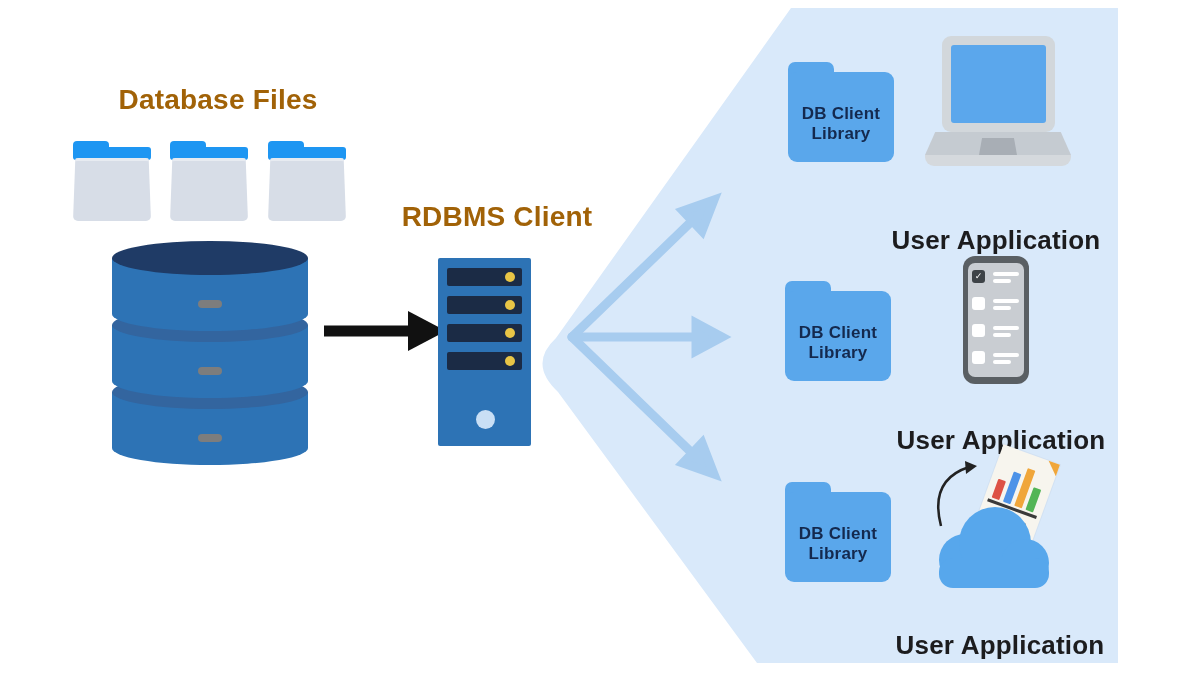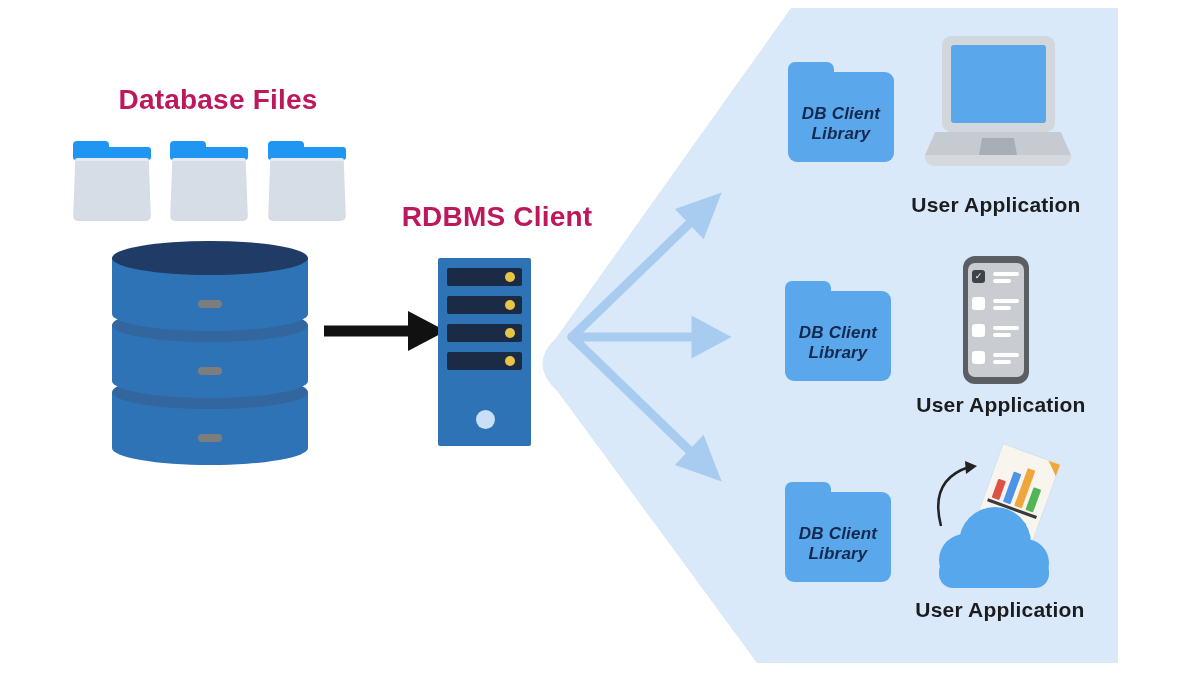--- a/index.html
+++ b/index.html
@@ -5,40 +5,40 @@
   html,body{margin:0;padding:0;background:#ffffff;}
   .stage{
     position:relative;width:1200px;height:675px;overflow:hidden;background:#ffffff;
     font-family:"Liberation Sans","DejaVu Sans",sans-serif;
   }
   .abs{position:absolute;}
   svg{display:block;}
 
   
   .heading{
-    position:absolute;font-weight:bold;font-size:28px;color:#be185d;
+    position:absolute;font-weight:bold;font-size:28px;color:#a16207;
     text-align:center;letter-spacing:.2px;white-space:nowrap;
   }
 
   
   .gfolder{position:absolute;width:78px;height:80px;}
   .gfolder .bump{position:absolute;left:0;top:0;width:36px;height:13px;background:#1e96f2;border-radius:4px 4px 0 0;}
   .gfolder .bar{position:absolute;left:0;top:6px;width:100%;height:13px;background:#1e96f2;border-radius:3px;}
   .gfolder .body{position:absolute;left:0;top:17px;width:100%;bottom:0;background:#d7dde7;border-radius:5px;
     border-top:3px solid #e7ebf1;
     -webkit-clip-path:polygon(3% 0,97% 0,100% 100%,0 100%);clip-path:polygon(3% 0,97% 0,100% 100%,0 100%);}
 
   
   .cfolder{position:absolute;width:106px;height:100px;}
   .cfolder .bump{position:absolute;left:0;top:0;width:46px;height:20px;background:#5aa7eb;border-radius:7px 7px 0 0;}
   .cfolder .main{position:absolute;left:0;top:10px;width:100%;bottom:0;background:#5aa7eb;border-radius:9px;
-    display:flex;flex-direction:column;align-items:center;justify-content:center;padding-top:14px;box-sizing:border-box;font-style:italic;}
+    display:flex;flex-direction:column;align-items:center;justify-content:center;padding-top:14px;box-sizing:border-box;}
   .cfolder .line{font-weight:bold;font-size:17px;line-height:20px;color:#14294e;letter-spacing:.2px;}
 
-  .applabel{position:absolute;font-weight:bold;font-size:21px;color:#1c1c1e;text-align:center;white-space:nowrap;letter-spacing:.2px;}
+  .applabel{position:absolute;font-weight:bold;font-size:26px;color:#1c1c1e;text-align:center;white-space:nowrap;letter-spacing:.2px;margin-top:32px;}
 
   
   .server{position:absolute;left:438px;top:258px;width:93px;height:188px;background:#2d73b5;border-radius:2px;}
   .server .slot{position:absolute;left:9px;width:75px;height:18px;background:#1b2b45;border-radius:2px;}
   .server .slot .dot{position:absolute;right:7px;top:4px;width:10px;height:10px;border-radius:50%;background:#e8c546;}
   .server .power{position:absolute;left:38px;top:152px;width:19px;height:19px;border-radius:50%;background:#c9dff5;}
 
   
   .laptop{position:absolute;left:925px;top:28px;width:146px;height:140px;}
   .laptop .lidframe{position:absolute;left:17px;top:8px;width:113px;height:96px;background:#d2d7db;border-radius:9px;}

